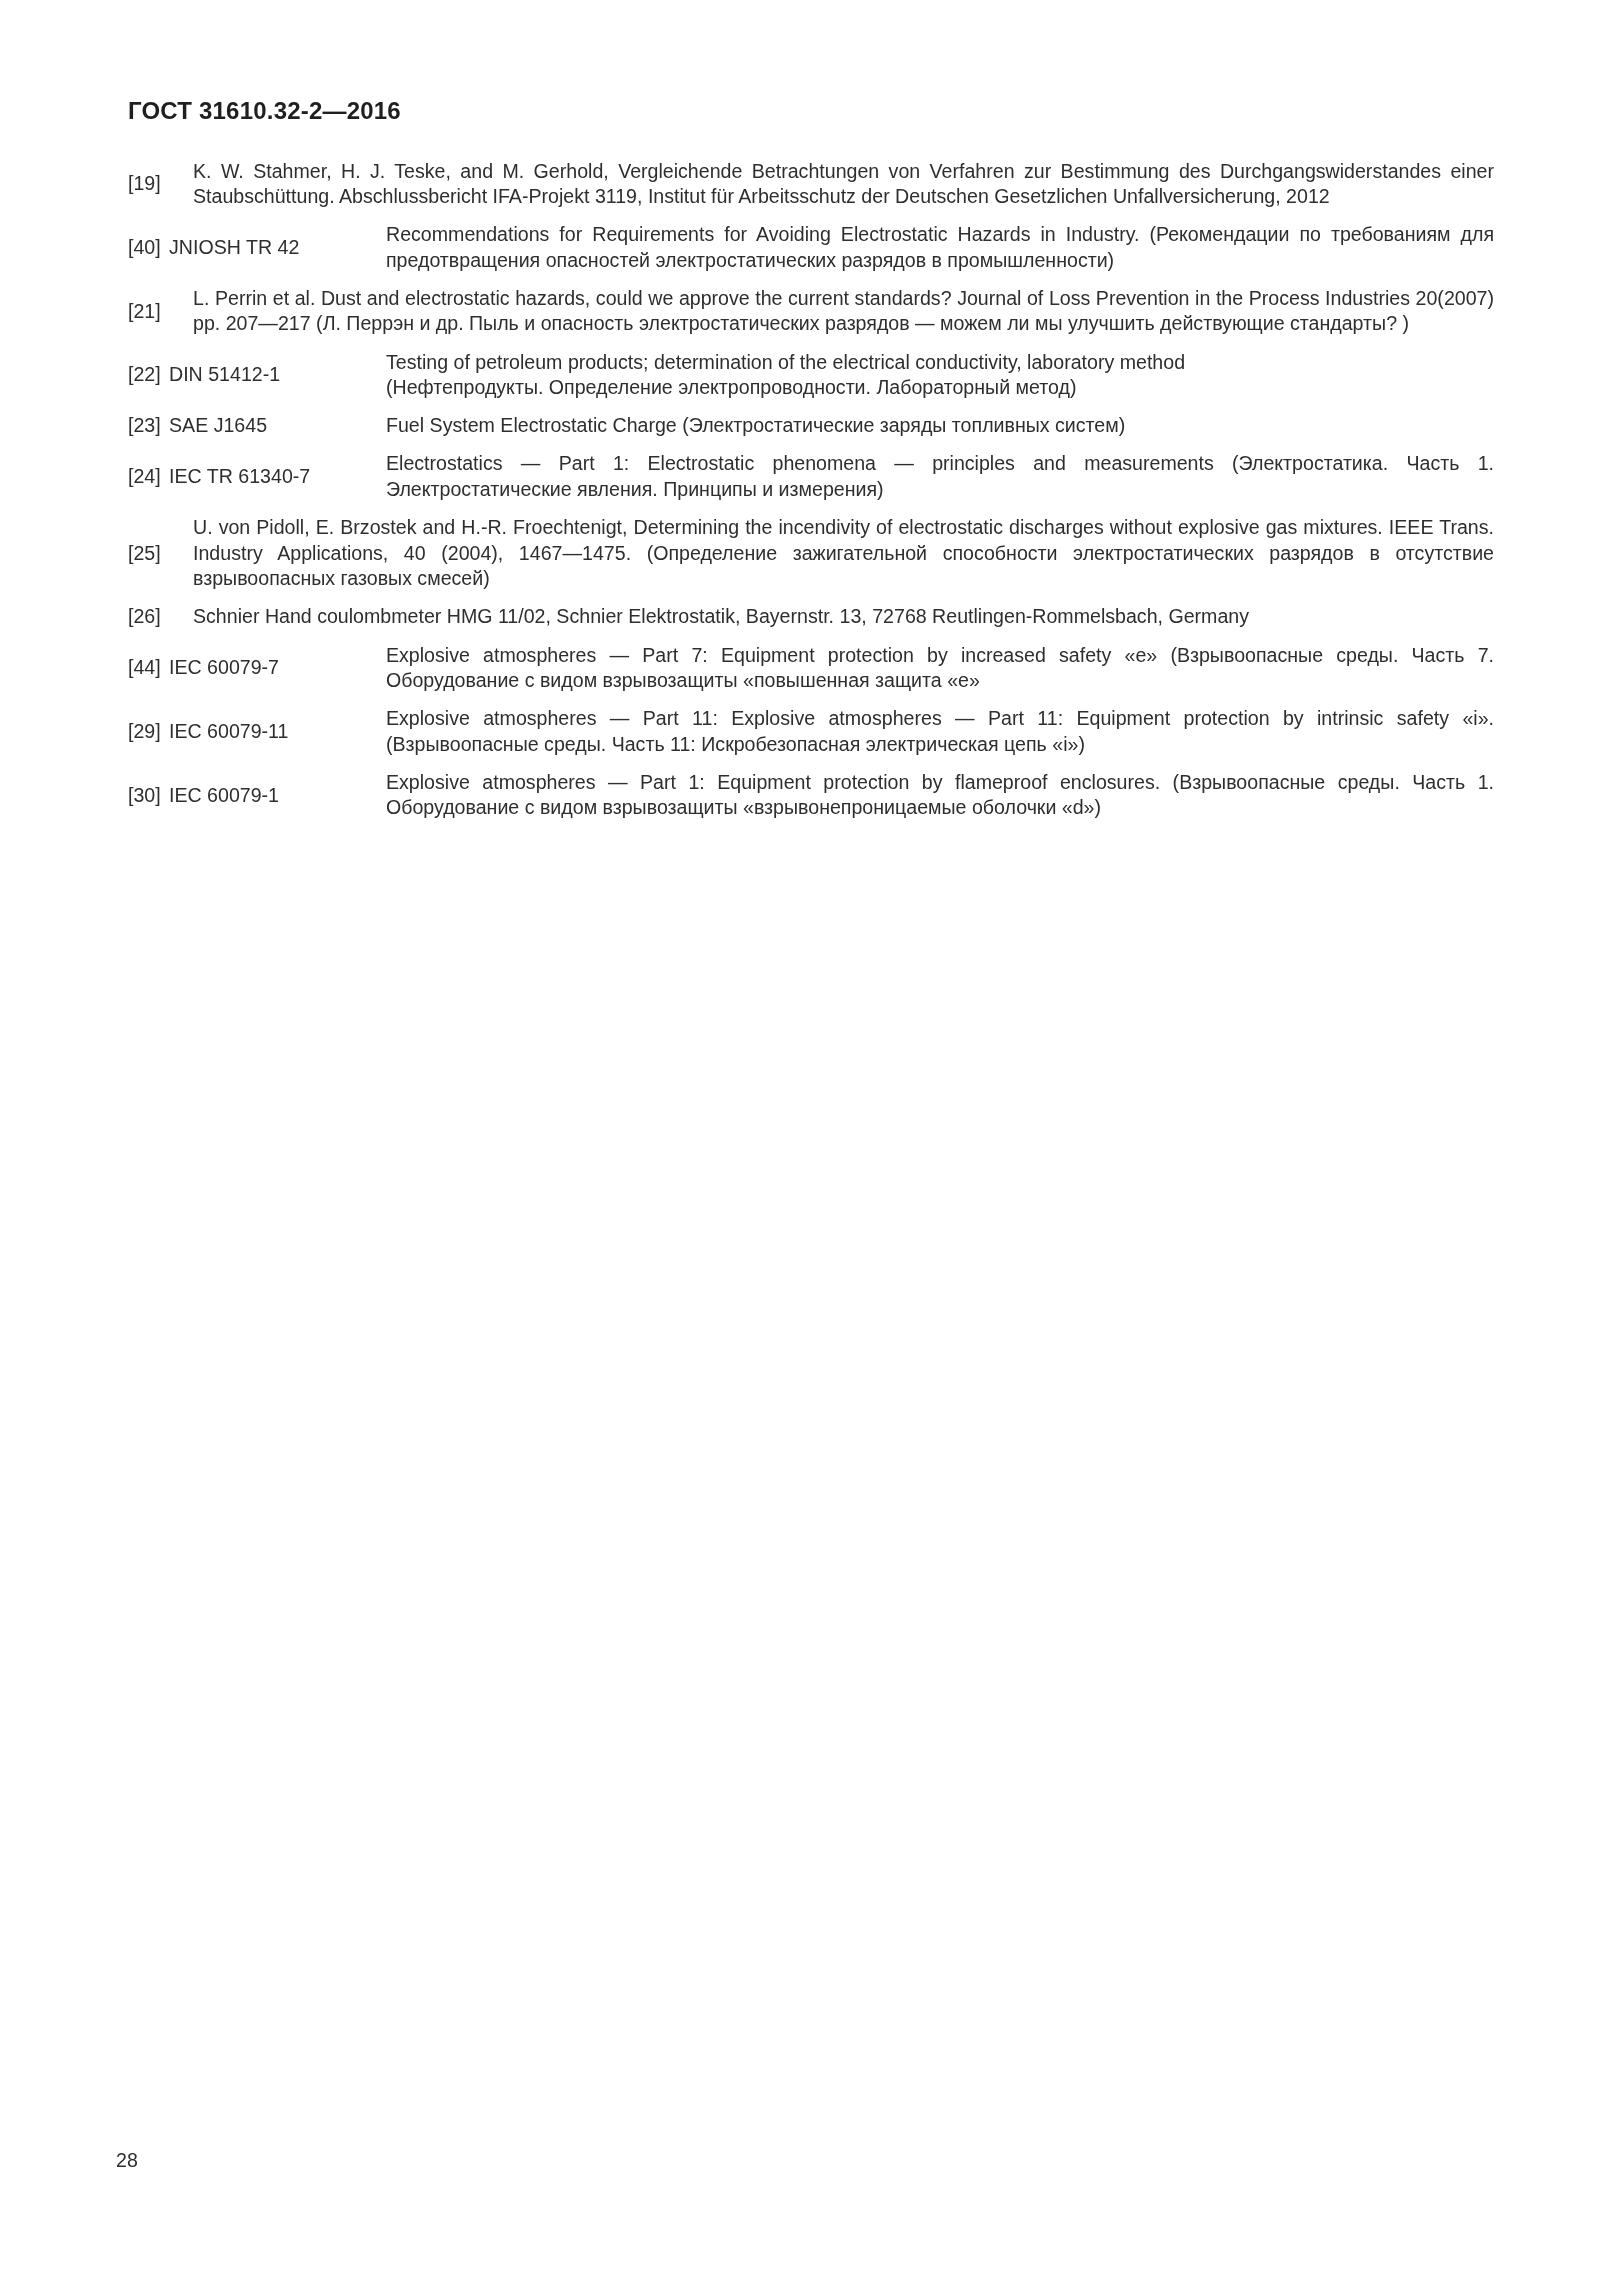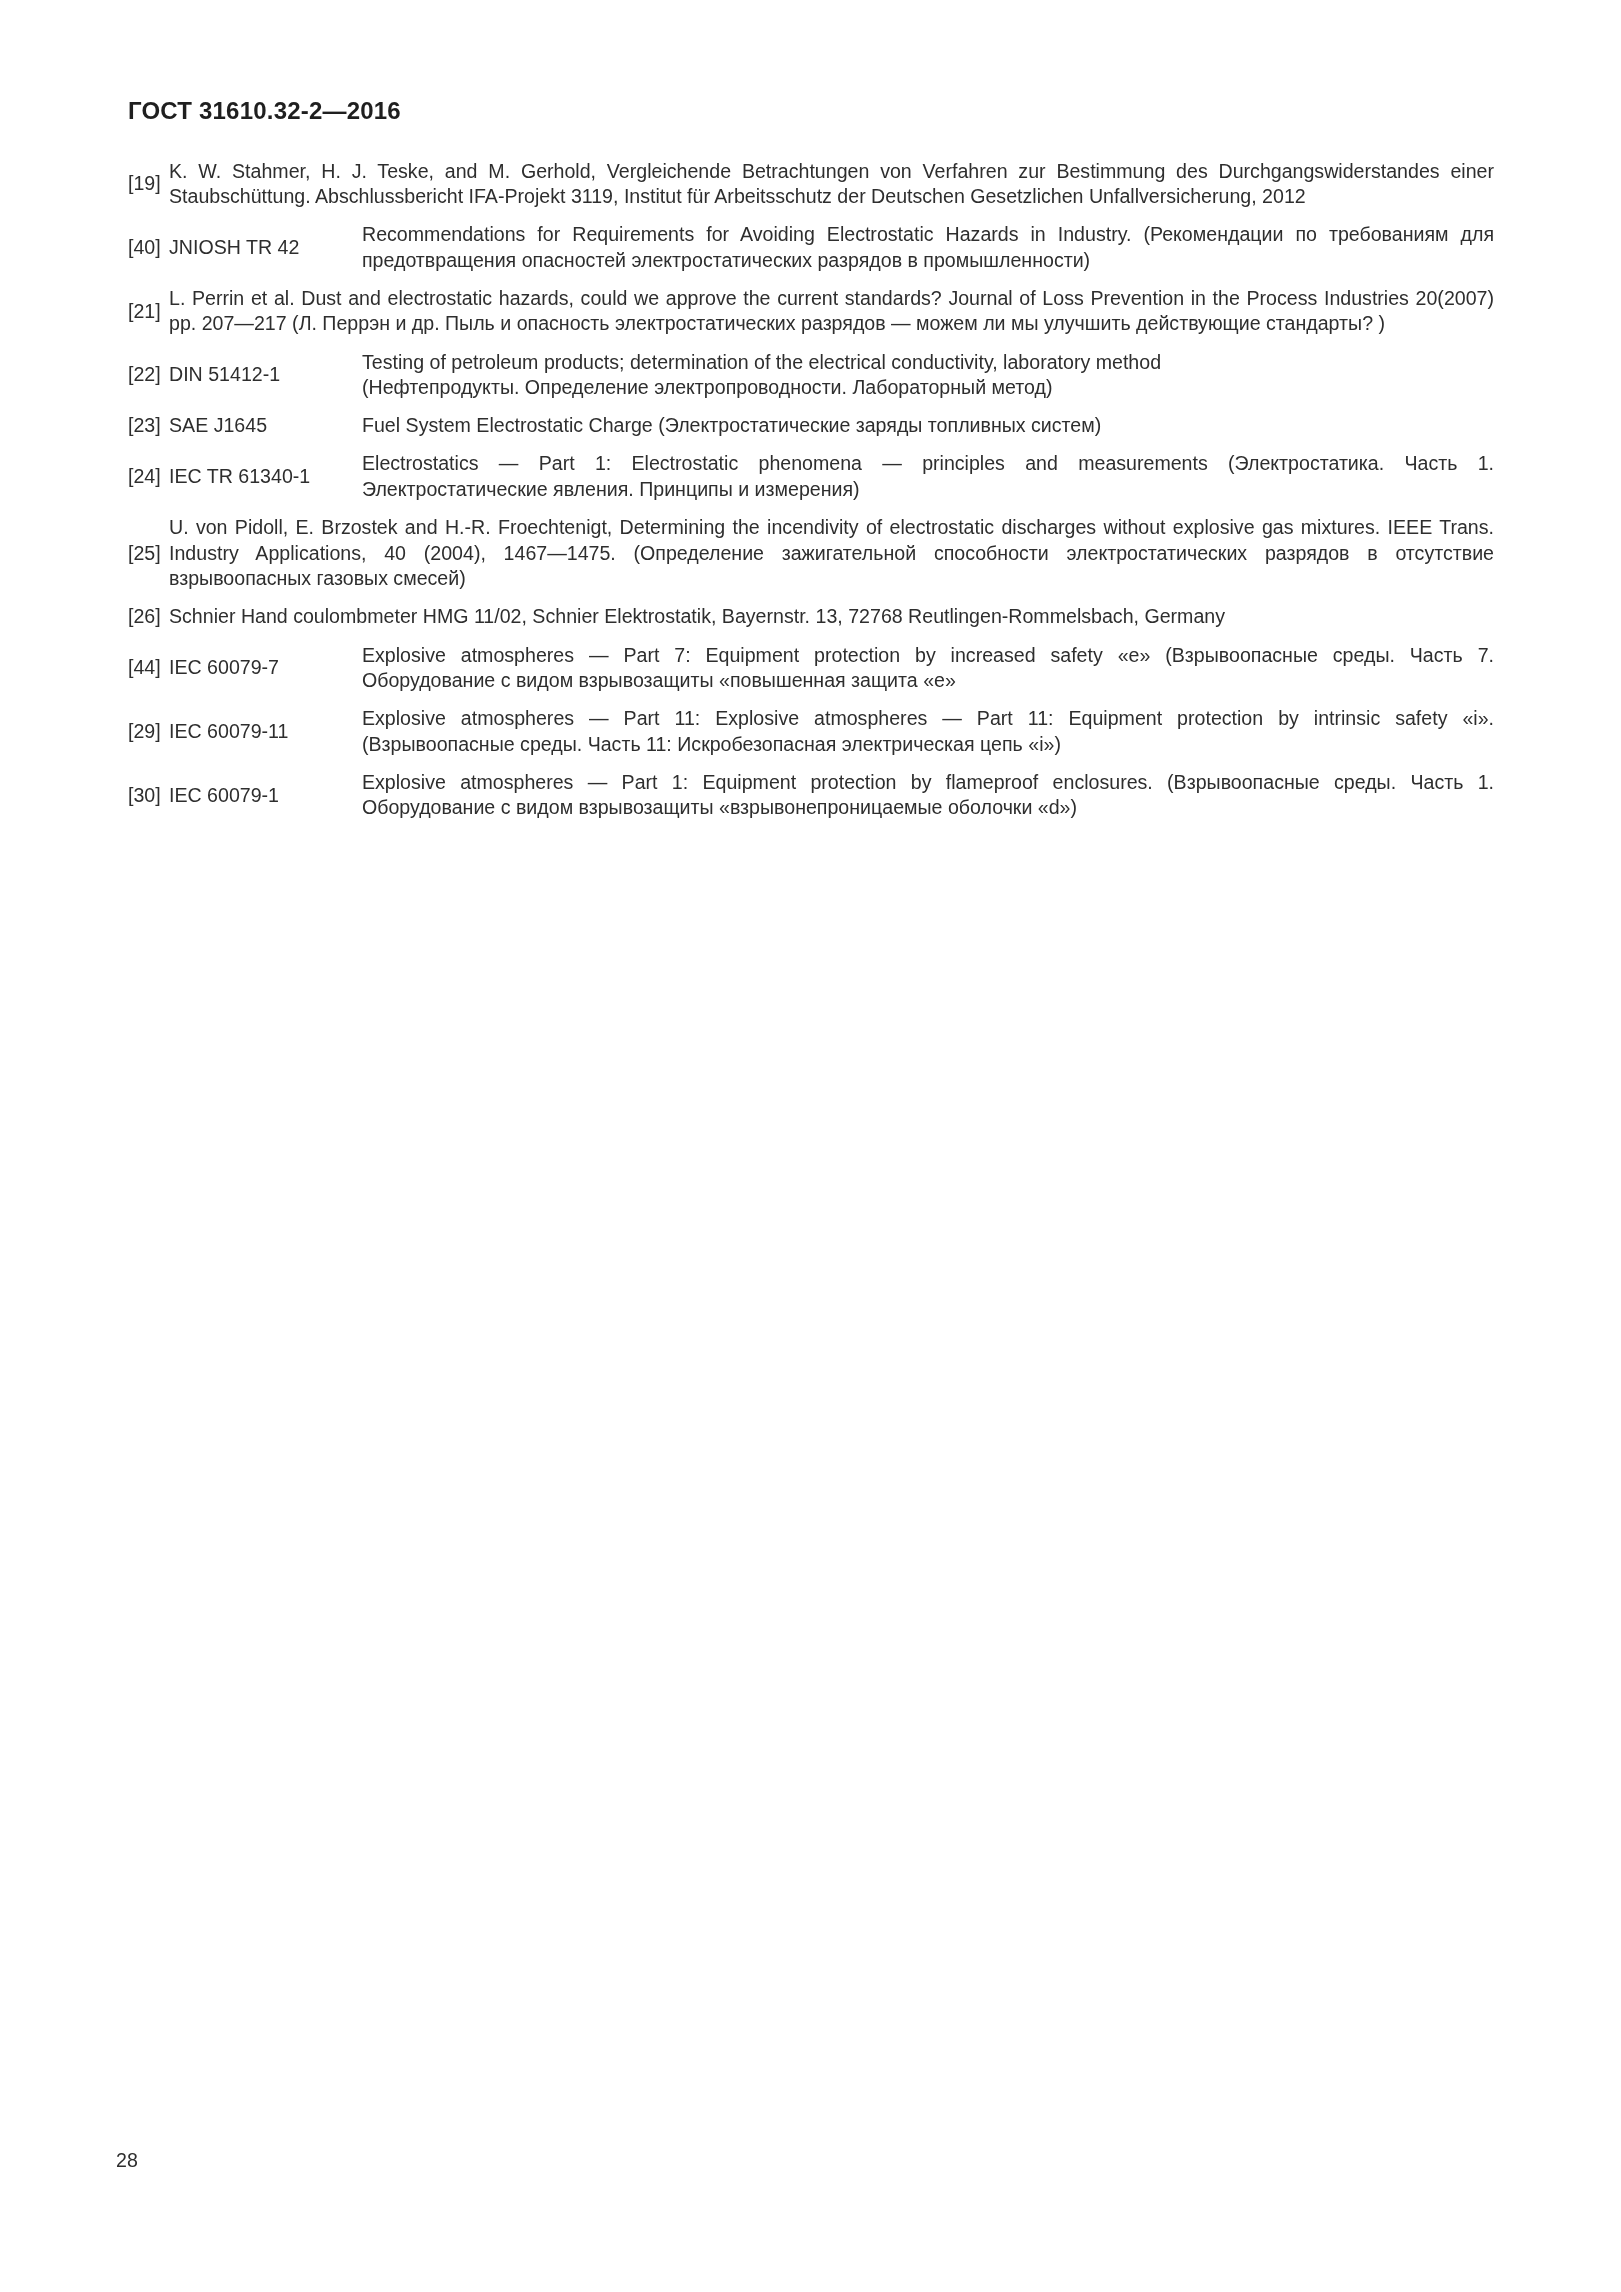--- a/index.html
+++ b/index.html
@@ -34,20 +34,21 @@
   .bib-ref {
     flex: 0 0 41px;
   }
   .bib-designation {
     flex: 0 0 193px;
     padding-right: 19px;
   }
   .bib-body {
     flex: 1 1 auto;
     min-width: 0;
+    margin-left: 24px;
   }
   .bib-text, .bib-text2 {
     text-align: justify;
   }
   .page-number {
     position: absolute;
     left: 116px;
     top: 2148px;
     font-size: 19.6px;
     color: #2e2e2e;
@@ -101,21 +102,21 @@
     <div class="bib-ref">[23]</div>
     <div class="bib-designation">SAE J1645</div>
     <div class="bib-body">
       <div class="bib-text">Fuel System Electrostatic Charge (Электростатические заряды топливных систем)</div>
 
     </div>
   </div>
 
   <div class="bib-item">
     <div class="bib-ref">[24]</div>
-    <div class="bib-designation">IEC TR 61340-1</div>
+    <div class="bib-designation">IEC TR 61340-7</div>
     <div class="bib-body">
       <div class="bib-text">Electrostatics — Part 1: Electrostatic phenomena — principles and measurements (Электростатика. Часть 1. Электростатические явления. Принципы и измерения)</div>
 
     </div>
   </div>
 
   <div class="bib-item">
     <div class="bib-ref">[25]</div>
 
     <div class="bib-body">

